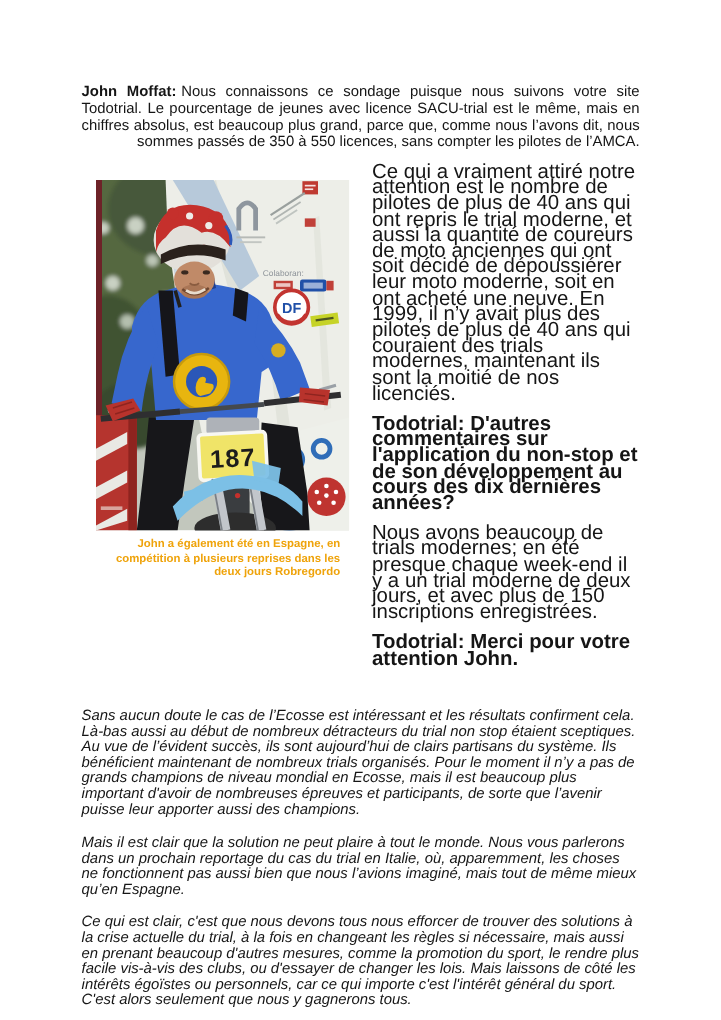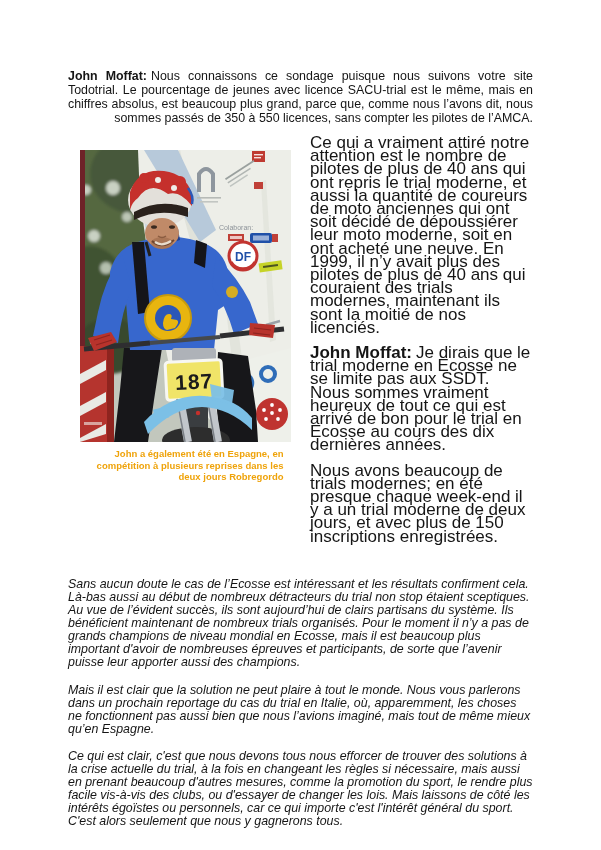--- a/index.html
+++ b/index.html
@@ -215,22 +215,23 @@
           <path d="M14,190 l16,-5 M16,195 l16,-5" stroke="#8e241f" stroke-width="1.2"></path>
           <path d="M170,173 l25,2 l-2,13 l-24,-3 Z" fill="#b8332c"></path>
           <path d="M174,178 l17,2 M173,183 l17,2" stroke="#8e241f" stroke-width="1.2"></path>
         </g>
       </svg>
       <figcaption class="photo-caption">John a également été en Espagne, en compétition à plusieurs reprises dans les deux jours Robregordo</figcaption>
     </figure>
 
     <div class="text-col">
       <p>Ce qui a vraiment attiré notre attention est le nombre de pilotes de plus de 40 ans qui ont repris le trial moderne, et aussi la quantité de coureurs de moto anciennes qui ont soit décidé de dépoussiérer leur moto moderne, soit en ont acheté une neuve. En 1999, il n’y avait plus des pilotes de plus de 40 ans qui couraient des trials modernes, maintenant ils sont la moitié de nos licenciés.</p>
-      <p><b class="lead">John Moffat:</b><span>Je dirais que le trial moderne en Ecosse ne se limite pas aux SSDT. Nous sommes vraiment heureux de tout ce qui est arrivé de bon pour le trial en Ecosse au cours des dix dernières années.</span></p>
+      <p class="qbold">Todotrial: D'autres commentaires sur l'application du non-stop et de son développement au cours des dix dernières années?</p>
       <p>Nous avons beaucoup de trials modernes; en été presque chaque week-end il y a un trial moderne de deux jours, et avec plus de 150 inscriptions enregistrées.</p>
+      <p class="qbold">Todotrial: Merci pour votre attention John.</p>
     </div>
   </div>
 
   <div class="bottom-text">
     <p>Sans aucun doute le cas de l’Ecosse est intéressant et les résultats confirment cela. Là-bas aussi au début de nombreux détracteurs du trial non stop étaient sceptiques. Au vue de l’évident succès, ils sont aujourd’hui de clairs partisans du système. Ils bénéficient maintenant de nombreux trials organisés. Pour le moment il n’y a pas de grands champions de niveau mondial en Ecosse, mais il est beaucoup plus important d'avoir de nombreuses épreuves et participants, de sorte que l’avenir puisse leur apporter aussi des champions.</p>
     <p>Mais il est clair que la solution ne peut plaire à tout le monde. Nous vous parlerons dans un prochain reportage du cas du trial en Italie, où, apparemment, les choses ne fonctionnent pas aussi bien que nous l’avions imaginé, mais tout de même mieux qu’en Espagne.</p>
     <p>Ce qui est clair, c'est que nous devons tous nous efforcer de trouver des solutions à la crise actuelle du trial, à la fois en changeant les règles si nécessaire, mais aussi en prenant beaucoup d'autres mesures, comme la promotion du sport, le rendre plus facile vis-à-vis des clubs, ou d'essayer de changer les lois. Mais laissons de côté les intérêts égoïstes ou personnels, car ce qui importe c'est l'intérêt général du sport. C'est alors seulement que nous y gagnerons tous.</p>
   </div>
 
 </div>

